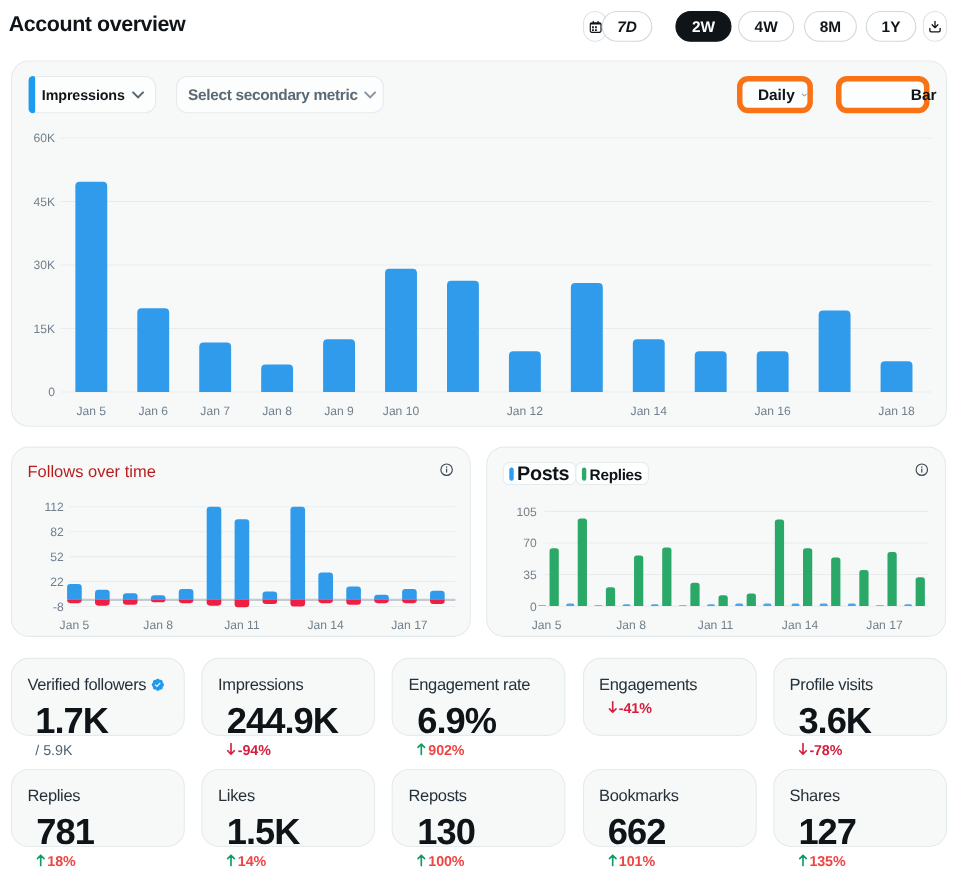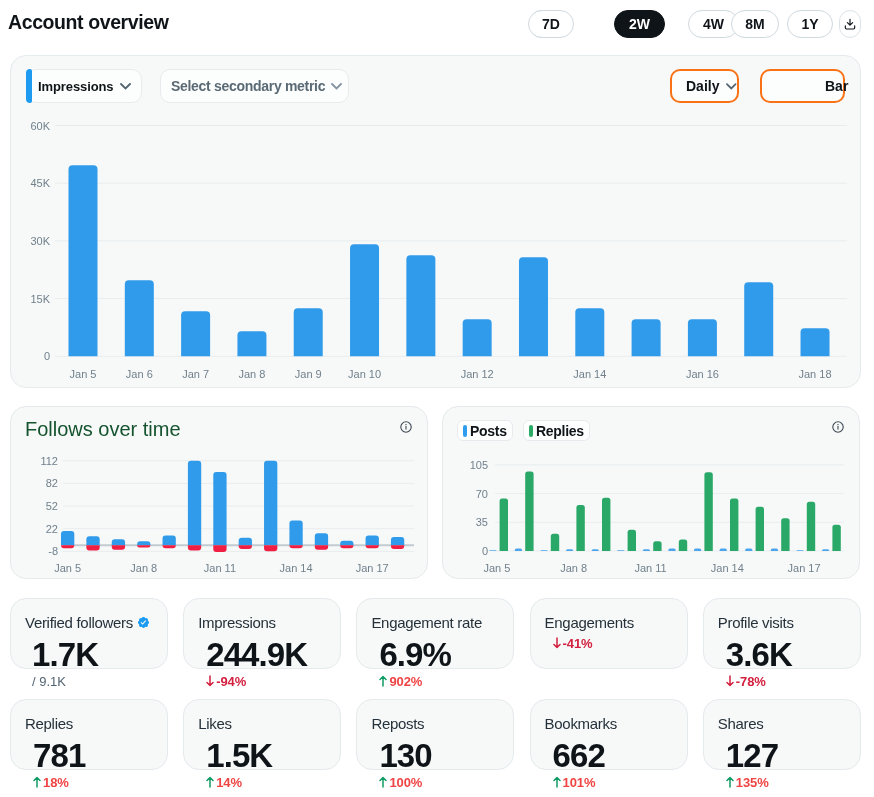--- a/index.html
+++ b/index.html
@@ -5,46 +5,46 @@
   * { margin:0; padding:0; box-sizing:border-box; }
   html,body { width:874px; height:797px; background:#ffffff; font-family:"Liberation Sans", sans-serif; position:relative; overflow:hidden; }
   .abs { position:absolute; }
   .card { position:absolute; background:#f7f9f9; border:1px solid #e5eaed; border-radius:16px; }
   h1 { position:absolute; left:8px; top:11px; font-size:19.5px; font-weight:700; color:#0f1419; letter-spacing:-0.4px; }
   .pill { position:absolute; top:10px; height:28px; border:1px solid #cfd9de; border-radius:999px; background:#fff;
           display:flex; align-items:center; justify-content:center; font-size:14px; font-weight:700; color:#0f1419; }
   .pill.dark { background:#0f1419; color:#fff; border-color:#0f1419; }
   .selbtn { position:absolute; top:69px; height:34px; border-radius:10px; display:flex; align-items:center; }
   .gray { background:#fcfdfd; border:1px solid #e7ebed; }
-  .white { background:#fcfdfd; border:2px solid #f97316; }
+  .white { background:#fcfdfd; border:5px solid #f97316; }
   .chev { display:inline-block; width:11px; height:7px; }
   .axis { fill:#71808c; font-size:11px; font-family:"Liberation Sans", sans-serif; }
   .statcard { position:absolute; width:158px; height:71px; background:#f7f9f9; border:1px solid #e5eaed; border-radius:16px; padding:15px 14px 0 14px; }
   .stitle { font-size:15px; color:#25313a; display:flex; align-items:center; gap:4px; white-space:nowrap; letter-spacing:-0.3px; }
   .sval { margin-top:5px; display:flex; align-items:baseline; white-space:nowrap;flex-direction:column; }
   .big { font-size:33px; font-weight:700; color:#0f1419; letter-spacing:-0.9px; }
   .pct { font-size:13px; font-weight:700; margin-left:8px; letter-spacing:-0.1px; }
   .pct.up { color:#ef4444; }
   .pct.dn { color:#d3203f; }
   .sub { font-size:13px; color:#536471; margin-left:7px; font-weight:400; }
-  .ctitle { position:absolute; left:25px; top:17px; font-size:20px; line-height:17px; color:#14532d; }
+  .ctitle { position:absolute; left:25px; top:17px; font-size:15px; line-height:17px; color:#b91c1c; }
   .info { position:absolute; top:16px; }
 </style>
 </head>
 <body>
 <h1>Account overview</h1>
 
 <div class="pill" style="left:530px; width:22px; border-color:#dde4e8;">
   <svg width="13" height="13" viewBox="0 0 24 24" fill="#0f1419">
       <path d="M7 4V2.5c0-.55.45-1 1-1s1 .45 1 1V4h6V2.5c0-.55.45-1 1-1s1 .45 1 1V4h1.5C20.43 4 22 5.57 22 7.5v11c0 1.93-1.57 3.5-3.5 3.5h-13C3.57 22 2 20.43 2 18.5v-11C2 5.57 3.57 4 5.5 4H7zm-3 4v10.5c0 .83.67 1.5 1.5 1.5h13c.83 0 1.5-.67 1.5-1.5V8H4zm2 3h3v3H6v-3zm5 0h3v3h-3v-3zm-5 5h3v3H6v-3zm5 0h3v3h-3v-3z"></path>
     </svg>
 </div>
-<div class="pill" style="left:528px; width:46px;">7D</div>
+<div class="pill" style="left:547px; width:46px;font-style:italic;">7D</div>
 <div class="pill dark" style="left:614px; width:51px;">2W</div>
-<div class="pill" style="left:688px; width:51px;text-align:right;">4W</div>
+<div class="pill" style="left:671px; width:51px;text-align:right;">4W</div>
 <div class="pill" style="left:731px; width:48px;">8M</div>
 <div class="pill" style="left:787px; width:46px;">1Y</div>
 <div class="pill" style="left:839px; width:22px; border-color:#dde4e8;">
   <svg width="14" height="14" viewBox="0 0 24 24" fill="none" stroke="#0f1419" stroke-width="2">
       <path d="M12 4v10m0 0l-4.5-4.5M12 14l4.5-4.5" stroke-linecap="round" stroke-linejoin="round"></path>
       <path d="M4 15v3.5c0 1.1.9 2 2 2h12c1.1 0 2-.9 2-2V15" stroke-linecap="round"></path>
     </svg>
 </div>
 
 <div class="card" style="left:10px; top:54.5px; width:851px; height:333.5px;"></div>
@@ -168,21 +168,21 @@
     <text x="57.65" y="165.5" text-anchor="middle" class="axis">Jan 5</text>
     <text x="133.79" y="165.5" text-anchor="middle" class="axis">Jan 8</text>
     <text x="209.93" y="165.5" text-anchor="middle" class="axis">Jan 11</text>
     <text x="286.07" y="165.5" text-anchor="middle" class="axis">Jan 14</text>
     <text x="362.21" y="165.5" text-anchor="middle" class="axis">Jan 17</text>
   </svg>
 
 <div class="card" style="left:442px; top:406px; width:418px; height:173px;"></div>
 <div class="abs" style="left:457px; top:420px; height:21px; padding:0 5px; background:#fdfefe; border:1px solid #e7ebee; border-radius:6px; display:flex; align-items:center;">
   <div style="width:4px; height:12px; border-radius:2px; background:#2e9df0; margin-right:3px; flex:none;"></div>
-  <span style="font-size:14px; font-weight:700; color:#0f1419; letter-spacing:-0.3px;">Posts</span>
+  <span style="font-size:18px; font-weight:700; color:#0f1419; letter-spacing:-0.3px;">Posts</span>
 </div>
 <div class="abs" style="left:523px; top:420px; height:21px; padding:0 5px; background:#fdfefe; border:1px solid #e7ebee; border-radius:6px; display:flex; align-items:center;">
   <div style="width:4px; height:12px; border-radius:2px; background:#2bab66; margin-right:3px; flex:none;"></div>
   <span style="font-size:14px; font-weight:700; color:#0f1419; letter-spacing:-0.3px;">Replies</span>
 </div>
 <svg class="info" style="left:832px; top:421px;" width="12" height="12" viewBox="0 0 12 12" fill="none">
     <circle cx="6" cy="6" r="5.2" stroke="#3d4a54" stroke-width="1.1"></circle>
     <rect x="5.45" y="5" width="1.1" height="3.6" fill="#3d4a54"></rect>
     <rect x="5.45" y="3" width="1.1" height="1.2" fill="#3d4a54"></rect>
   </svg>
@@ -230,21 +230,21 @@
     <text x="362.1" y="165.5" text-anchor="middle" class="axis">Jan 17</text>
   </svg>
 
 <div id="stats">
     <div class="statcard" style="left: 10px; top: 598px;">
       <div class="stitle">Verified followers<svg width="13" height="13" viewBox="0 0 24 24" style="flex:none;">
           <path fill="#1d9bf0" d="M22.25 12c0-1.43-.88-2.67-2.19-3.34.46-1.39.2-2.9-.81-3.91s-2.52-1.27-3.91-.81c-.66-1.31-1.91-2.19-3.34-2.19s-2.67.88-3.33 2.19c-1.4-.46-2.91-.2-3.92.81s-1.26 2.52-.8 3.91c-1.31.67-2.2 1.91-2.2 3.34s.89 2.67 2.2 3.34c-.46 1.39-.21 2.9.8 3.91s2.52 1.26 3.91.81c.67 1.31 1.91 2.19 3.34 2.19s2.68-.88 3.34-2.19c1.39.45 2.9.2 3.91-.81s1.27-2.52.81-3.91c1.31-.67 2.19-1.91 2.19-3.34zm-11.71 4.2L6.8 12.46l1.41-1.42 2.26 2.26 4.8-5.23 1.47 1.36-6.2 6.77z"></path>
         </svg></div>
       <div class="sval">
         <span class="big">1.7K</span>
-        <span class="sub">/ 9.1K</span>
+        <span class="sub">/ 5.9K</span>
       </div>
     </div>
     <div class="statcard" style="left: 183.2px; top: 598px;">
       <div class="stitle">Impressions</div>
       <div class="sval">
         <span class="big">244.9K</span>
         <span class="pct dn"><svg width="8" height="12" viewBox="0 0 8 12" style="position:relative;top:1px;margin-right:2px;">
             <path d="M4 1v9.5M1 7.5l3 3 3-3" stroke="#d3203f" stroke-width="1.5" fill="none" stroke-linecap="round" stroke-linejoin="round"></path>
           </svg>-94%</span>
       </div>

